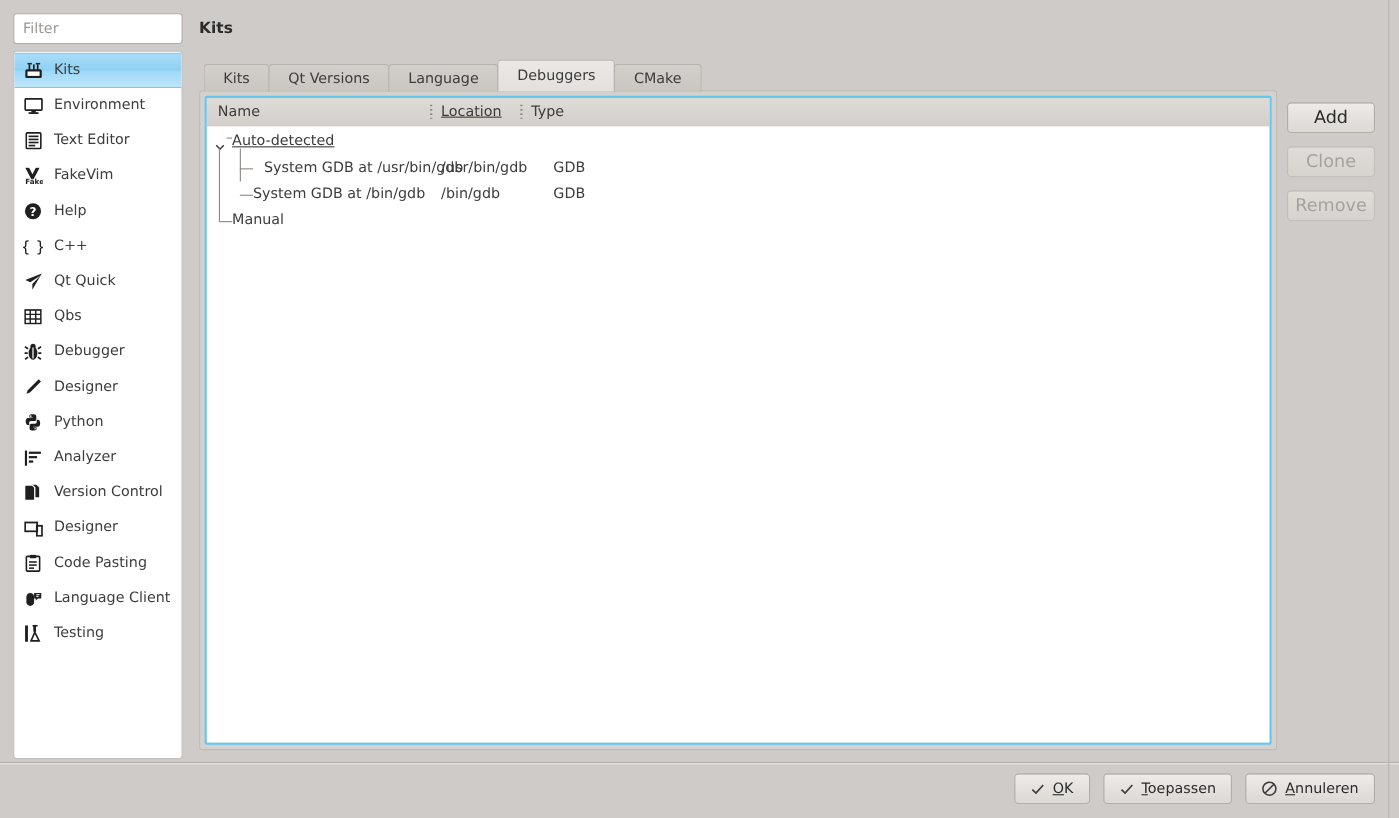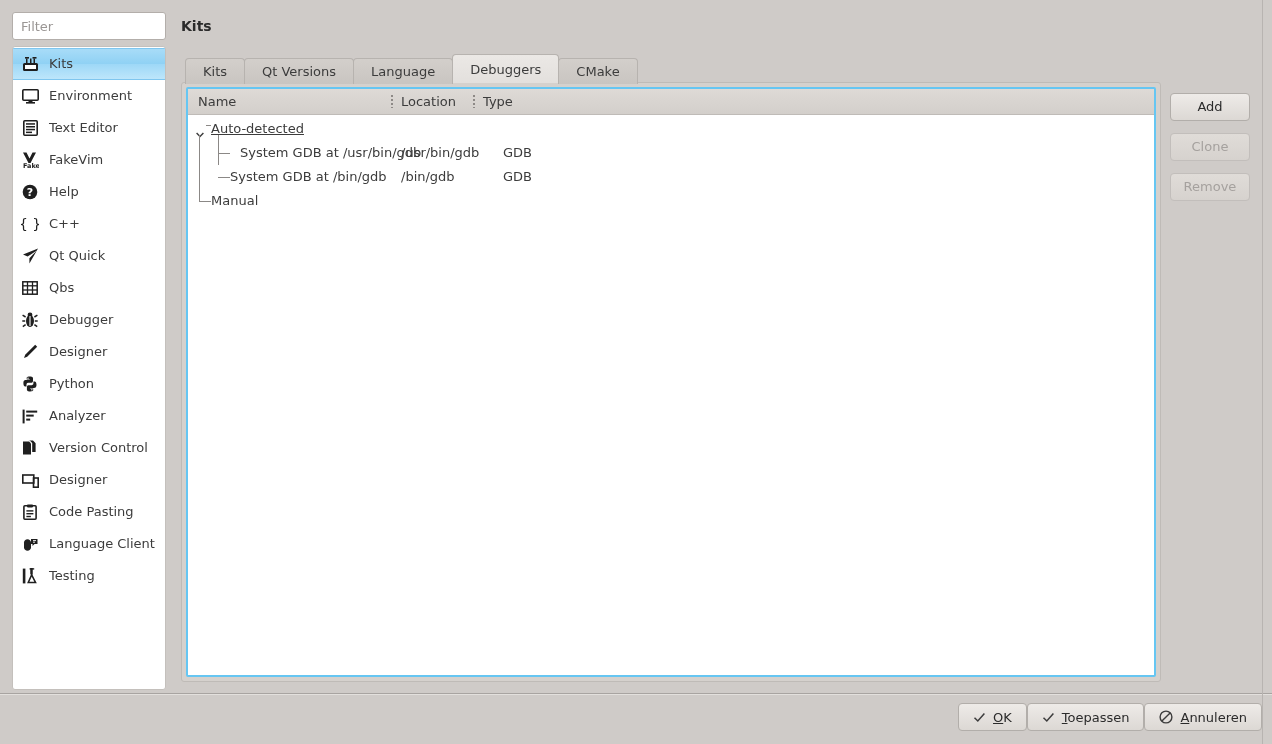--- a/index.html
+++ b/index.html
@@ -207,21 +207,21 @@
   .sbtn {
     box-sizing: border-box;
     display: block;
     width: 80px;
     height: 28px;
     margin-bottom: 12px;
     border: 1px solid #b2aeaa;
     border-radius: 4px;
     background: linear-gradient(to bottom, #eeebe8 0%, #dcd8d4 100%);
     font-family: "DejaVu Sans", "Liberation Sans", sans-serif;
-    font-size: 13px;
+    font-size: 16px;
     color: #2b2b2b;
     text-align: center;
     line-height: 26px;
     padding: 0;
   }
   .sbtn.disabled {
     color: #a5a19e;
     background: linear-gradient(to bottom, #e0dcd8 0%, #d6d2ce 100%);
     border-color: #c2bebb;
   }
@@ -230,23 +230,24 @@
   #bottom-sep {
     position: absolute;
     left: 0;
     top: 693px;
     width: 1272px;
     height: 2px;
     background: linear-gradient(to bottom, #a8a4a1 0 1px, #e3e0dd 1px 2px);
   }
   #dialog-buttons {
     position: absolute;
-    right: 10px;
+    right: 22px;
     top: 703px;
     display: flex;
+    gap: 12px;
   }
   .dbtn {
     box-sizing: border-box;
     height: 28px;
     padding: 0 14px;
     border: 1px solid #b2aeaa;
     border-radius: 4px;
     background: linear-gradient(to bottom, #eeebe8 0%, #dcd8d4 100%);
     font-family: "DejaVu Sans", "Liberation Sans", sans-serif;
     font-size: 13px;
@@ -465,21 +466,21 @@
     <div class="tab">
       <span>CMake</span>
     </div>
   </div>
 
 <div id="panel">
   <div id="tree-frame">
     <div id="tree-header">
         <div class="th" style="left: 10px;">Name</div>
         <div class="th-grip" style="left: 203px;"></div>
-        <div class="th" style="left: 213px;">Location</div>
+        <div class="th" style="left: 213px; text-decoration: underline;">Location</div>
         <div class="th-grip" style="left: 285px;"></div>
         <div class="th" style="left: 295px;">Type</div>
       </div>
     <div id="tree-body">
         <div class="trow" style="top: 2px; width: 100%;">
           <span class="tname" style="left: 23px; text-decoration: underline;">Auto-detected</span>
           <span class="chev" style="left: 7px; top: 7px;"><svg width="10" height="10" viewBox="0 0 10 10">
               <path d="M1.6 3 L5 6.6 L8.4 3" fill="none" stroke="#3c3c3c" stroke-width="1.4"></path>
             </svg></span>
         </div>

